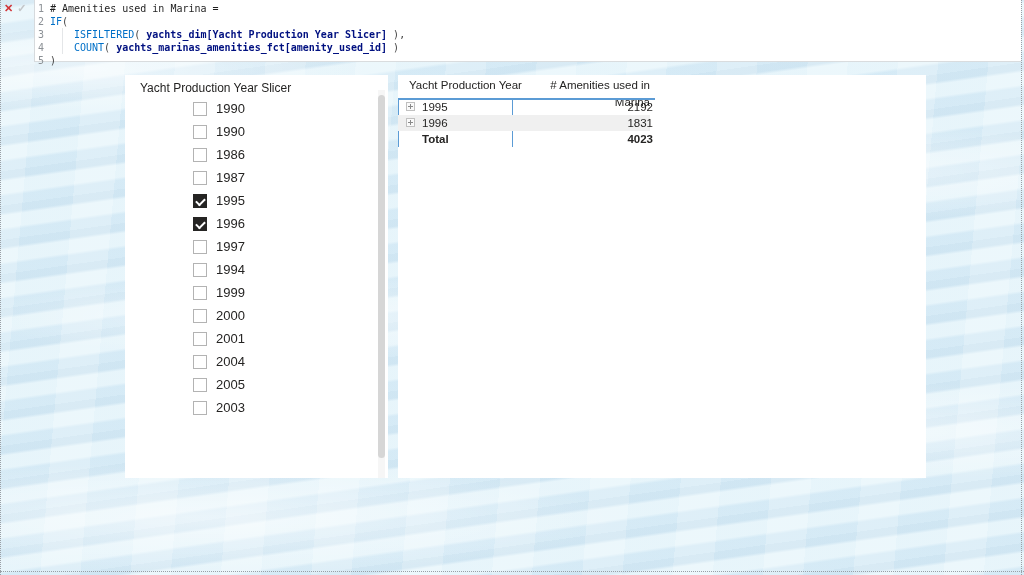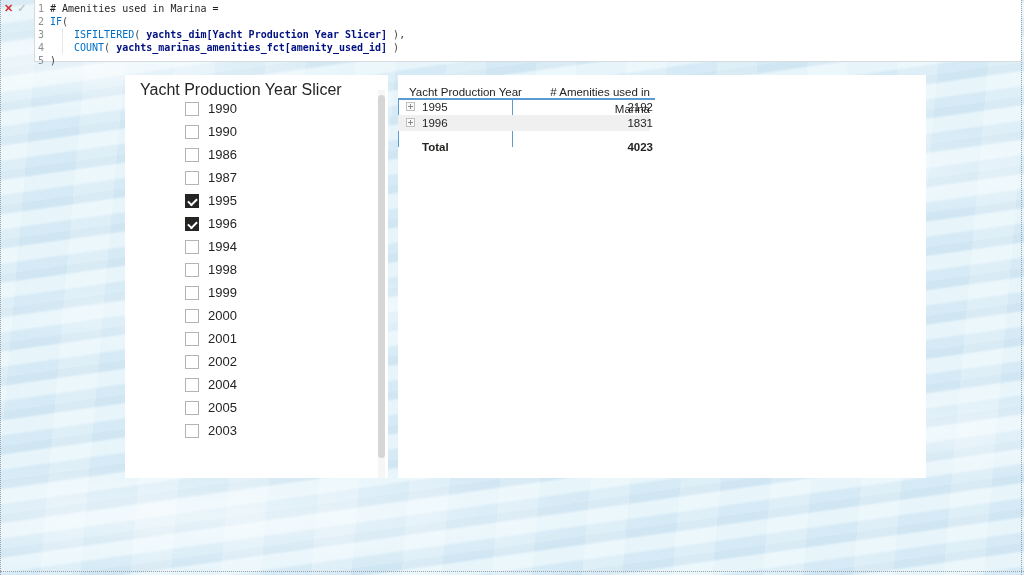--- a/index.html
+++ b/index.html
@@ -38,46 +38,46 @@
   .fb-code { white-space:pre; color:#333; }
   .fb-code.indent { padding-left:24px; }
   .tok-kw  { color:#0070c8; }
   .tok-ref { color:#001080; font-weight:600; }
   .tok-p   { color:#444; }
   .tok-cm  { color:#1f1f1f; }
   .fb-indent-guide { position:absolute; left:27px; top:28px; height:26px; width:0; border-left:1px solid #e4e6e8; }
 
   
   .slicer { position:absolute; left:125px; top:75px; width:263px; height:403px; background:#ffffff; overflow:hidden; z-index:2; }
-  .slicer-title { position:absolute; left:15px; top:6px; font-size:16px; color:#252423; }
-  .slicer-list { position:absolute; left:0; top:22px; width:100%;padding-left:48px; }
+  .slicer-title { position:absolute; left:15px; top:6px; font-size:12px; color:#252423; }
+  .slicer-list { position:absolute; left:8px; top:22px; width:100%;padding-left:48px; }
   .slicer-item { display:flex; align-items:center; height:23px; padding-left:12px; cursor:pointer; }
   .cb { position:relative; width:14px; height:14px; border:1px solid #b3b3b3; background:#fff; flex:none; }
   .cb.checked { background:#252423; border-color:#252423; }
   .cb.checked::after { content:""; position:absolute; left:2px; top:3px; width:7px; height:4px;
     border-left:2px solid #fff; border-bottom:2px solid #fff; transform:rotate(-45deg); }
   .yr { margin-left:9px; font-size:13px; color:#252423; }
 
   .slicer-scroll-track { position:absolute; right:3px; top:15px; bottom:0; width:7px; background:#f6f6f6; }
   .slicer-scroll-thumb { position:absolute; right:3px; top:20px; width:7px; height:363px; background:#d6d6d6; border-radius:4px; }
 
   
   .matrix { position:absolute; left:398px; top:75px; width:528px; height:403px; background:#ffffff; overflow:hidden; z-index:2;
     font-size:11.5px; }
-  .m-header { position:absolute; left:0; top:9px; width:257px; height:17px; }
+  .m-header { position:absolute; left:0; top:2px; width:257px; height:17px; }
   .m-h1 { position:absolute; left:11px; top:0; line-height:17px; color:#252423; }
   .m-h2 { position:absolute; left:114px; top:0; width:138px; line-height:17px; text-align:right; color:#252423; }
   .m-header-line { position:absolute; left:0; top:23px; width:257px; height:2px; }
   .m-vline { position:absolute; top:23px; height:49px; width:1px; }
   .m-vline.v0 { left:0; }
   .m-vline.v1 { left:114px; }
   .m-row { position:absolute; left:0; width:252px; height:16px; line-height:16px; }
   .m-row.r0 { top:24px; }
   .m-row.r1 { top:40px; }
-  .m-row.total { top:56px; font-weight:bold;margin-top:8px; }
+  .m-row.total { top:56px; font-weight:bold; }
   .m-row.banded { background:#f0f0f0; }
   .m-expand { position:absolute; left:8px; top:3px; width:9px; height:9px; border:1px solid #c0c0c0; background:#fafafa; cursor:pointer;
     background-image:linear-gradient(#8a8a8a,#8a8a8a),linear-gradient(#8a8a8a,#8a8a8a);
     background-size:5px 1px,1px 5px; background-position:center center; background-repeat:no-repeat; }
   .m-year { position:absolute; left:24px; top:0; }
   .m-val { position:absolute; left:114px; top:0; width:141px; text-align:right; }
   .m-total-label { position:absolute; left:24px; top:0; }
 </style>
 </head>
 <body>
@@ -140,41 +140,37 @@
       <div class="slicer-item">
           <span class="cb checked"></span>
           <span class="yr">1995</span>
         </div>
       <div class="slicer-item">
           <span class="cb checked"></span>
           <span class="yr">1996</span>
         </div>
       <div class="slicer-item">
           <span class="cb"></span>
+          <span class="yr">1997</span>
+        </div>
+      <div class="slicer-item">
+          <span class="cb"></span>
           <span class="yr">1994</span>
         </div>
       <div class="slicer-item">
           <span class="cb"></span>
-          <span class="yr">1998</span>
-        </div>
-      <div class="slicer-item">
-          <span class="cb"></span>
           <span class="yr">1999</span>
         </div>
       <div class="slicer-item">
           <span class="cb"></span>
           <span class="yr">2000</span>
         </div>
       <div class="slicer-item">
           <span class="cb"></span>
           <span class="yr">2001</span>
-        </div>
-      <div class="slicer-item">
-          <span class="cb"></span>
-          <span class="yr">2002</span>
         </div>
       <div class="slicer-item">
           <span class="cb"></span>
           <span class="yr">2004</span>
         </div>
       <div class="slicer-item">
           <span class="cb"></span>
           <span class="yr">2005</span>
         </div>
       <div class="slicer-item">

